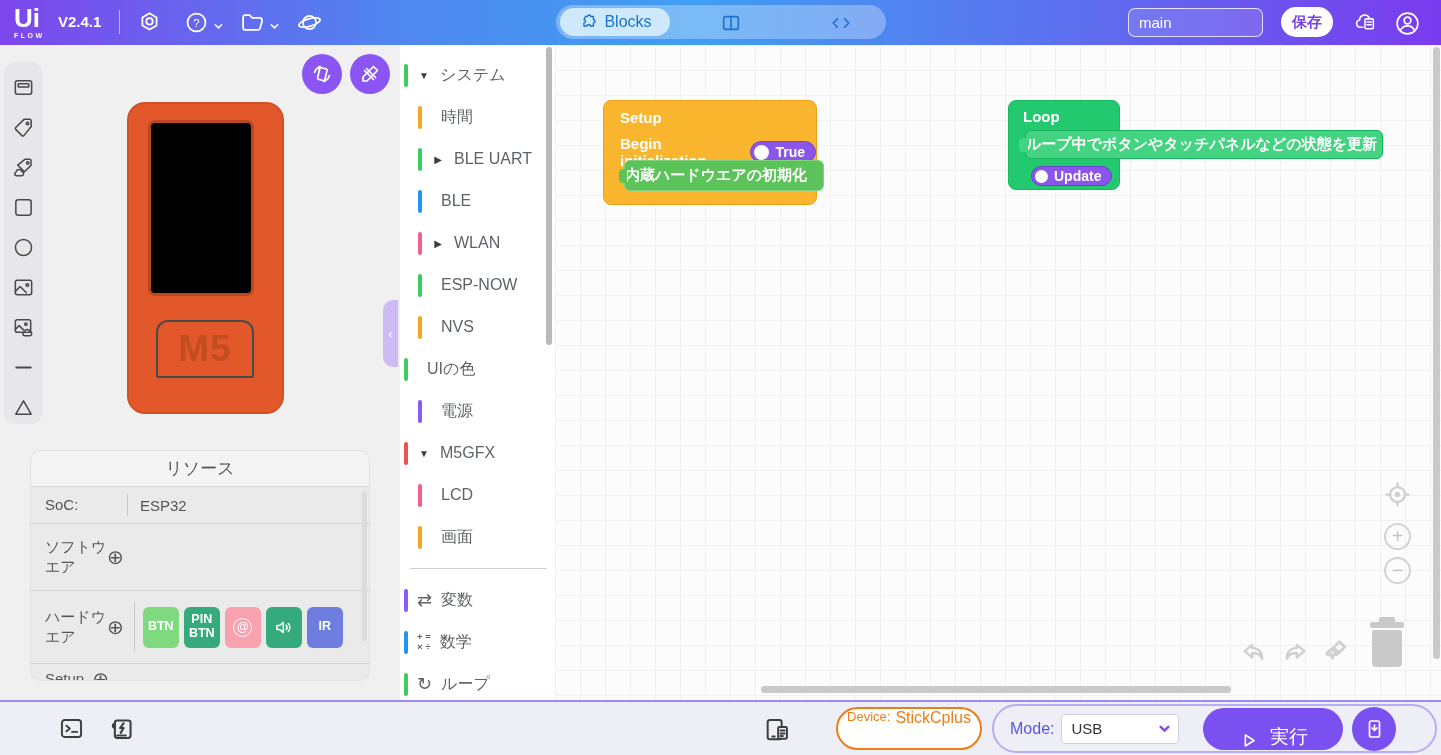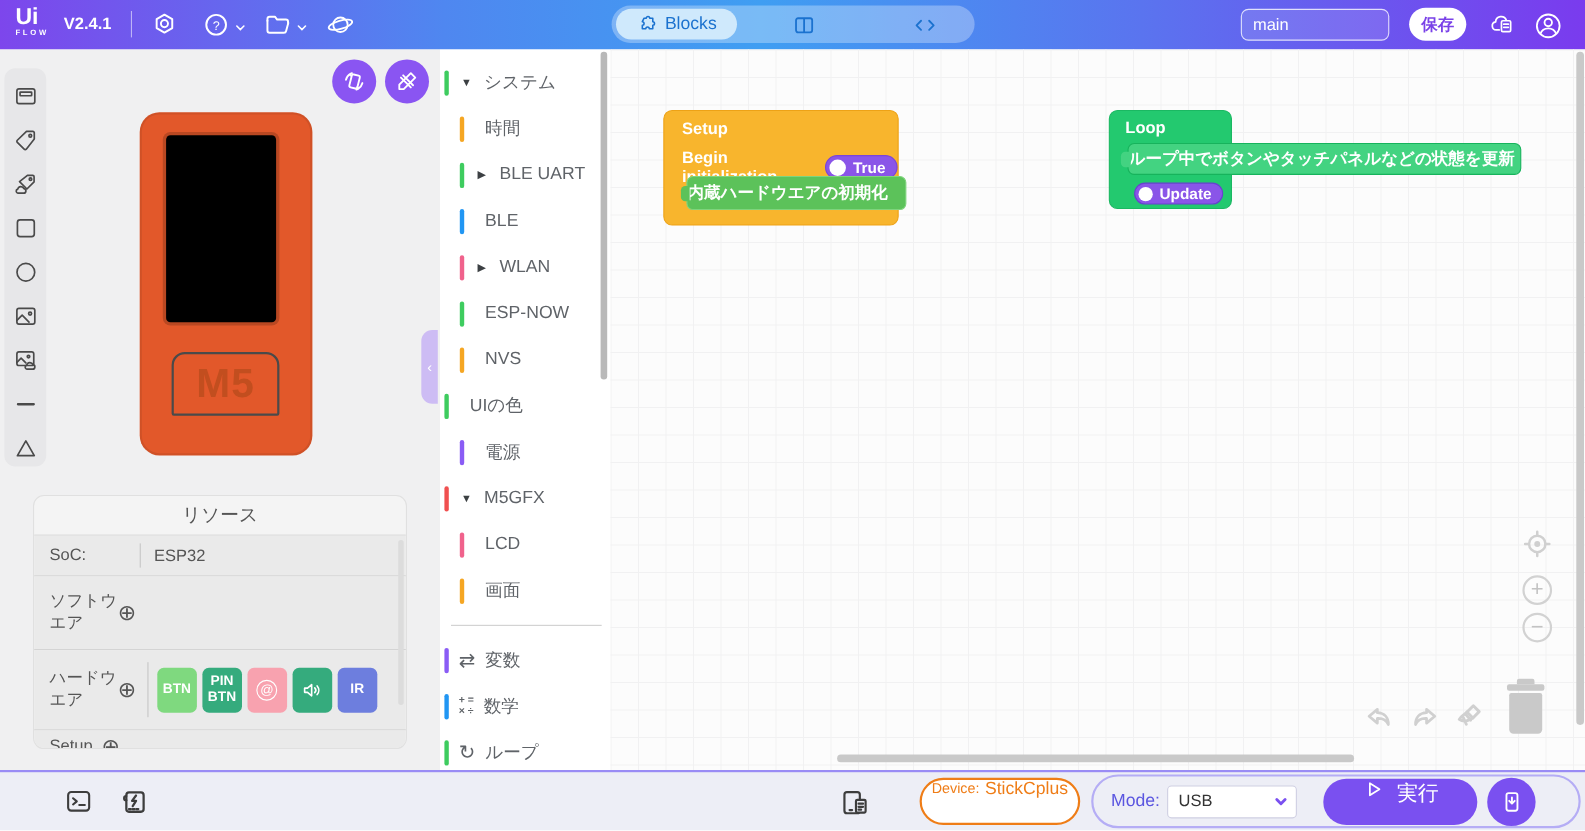--- a/index.html
+++ b/index.html
@@ -7,21 +7,21 @@
   body { font-family:"Liberation Sans","DejaVu Sans",sans-serif; overflow:hidden; background:#fff; }
   #app { position:relative; width:1441px; height:755px; overflow:hidden; }
 
   
   #header { position:absolute; left:0; top:0; width:1441px; height:45px;
     background:linear-gradient(90deg,#7d46ec 0%,#4f87f0 28%,#3f9ef2 48%,#5a74ef 72%,#7a3bee 100%);
     color:#fff; }
   .hicon { position:absolute; top:10px; width:25px; height:25px; color:#fff; cursor:pointer; }
   .hicon svg { width:100%; height:100%; }
   #logo { position:absolute; left:14px; top:5px; line-height:1; cursor:default; }
-  #logo .ui { font-size:21px; font-weight:bold; letter-spacing:0; }
+  #logo .ui { font-size:26px; font-weight:bold; letter-spacing:0; }
   #logo .flow { font-size:7px; font-weight:bold; letter-spacing:2.5px; margin-top:1px; }
   #version { position:absolute; left:58px; top:13px; font-size:15px; font-weight:bold; }
   #hdr-divider { position:absolute; left:119px; top:10px; width:1px; height:24px; background:rgba(255,255,255,.55); }
   .chev { position:absolute; top:18px; width:11px; height:11px; color:#fff; }
   .chev svg { width:100%; height:100%; }
 
   #tab-group { position:absolute; left:556px; top:5px; width:330px; height:34px; border-radius:17px;
     background:rgba(255,255,255,.30); display:flex; align-items:center; }
   #tab-blocks { position:absolute; left:4px; top:3px; width:110px; height:28px; border-radius:14px;
     background:#cfe9fc; color:#1b72cf; display:flex; align-items:center; justify-content:center; gap:7px;
@@ -141,21 +141,21 @@
   #device-pill .dlabel { font-size:13px; }
   #device-pill .dvalue { font-size:16px; }
   #mode-group { position:absolute; left:992px; top:2px; width:445px; height:49px; border:2px solid #b5adf5;
     border-radius:26px; display:flex; align-items:center; padding:0 4px 0 16px; }
   #mode-label { font-size:16px; color:#5a55e0; }
   #mode-select { margin-left:7px; width:118px; height:30px; background:#fff; border:1px solid #cfcfe2;
     border-radius:4px; display:flex; align-items:center; justify-content:space-between; padding:0 7px 0 9px;
     font-size:15px; color:#333; cursor:pointer; }
   #mode-select svg { width:13px; height:13px; stroke:#7a50f0; fill:none; stroke-width:2.4; stroke-linecap:round; stroke-linejoin:round; }
   #run-btn { margin-left:24px; width:140px; height:42px; border-radius:22px; background:#7a50f0; border:none;
-    color:#fff; display:flex; align-items:flex-start; justify-content:center; gap:12px; font-size:19px; cursor:pointer; font-family:inherit; }
+    color:#fff; display:flex; align-items:flex-end; justify-content:center; gap:12px; font-size:19px; cursor:pointer; font-family:inherit; }
   #run-btn svg { width:19px; height:19px; fill:none; stroke:#fff; stroke-width:2; stroke-linejoin:round; }
   #download-btn { margin-left:9px; width:44px; height:44px; border-radius:50%; background:#7a50f0; border:none;
     display:flex; align-items:center; justify-content:center; cursor:pointer; }
   #download-btn svg { width:24px; height:24px; fill:none; stroke:#fff; stroke-width:1.7; stroke-linecap:round; stroke-linejoin:round; }
 </style>
 </head>
 <body>
 
 <div id="app">
 

